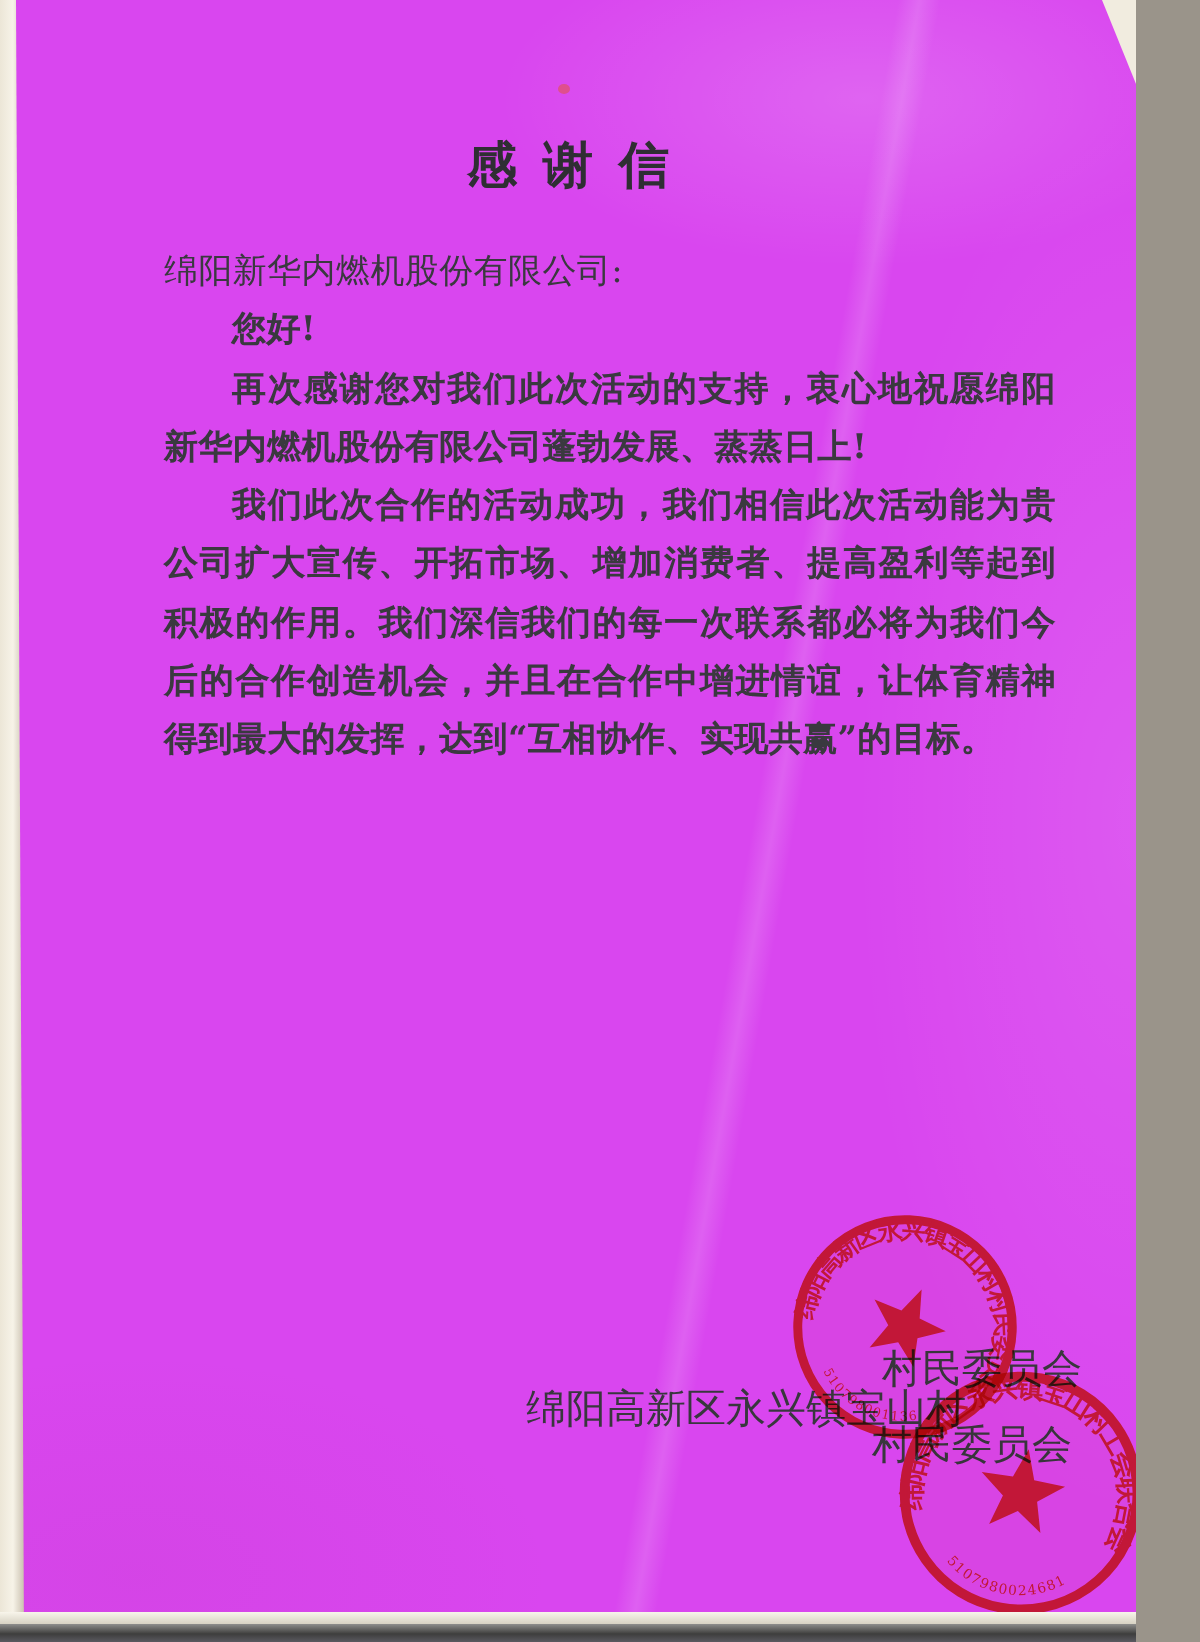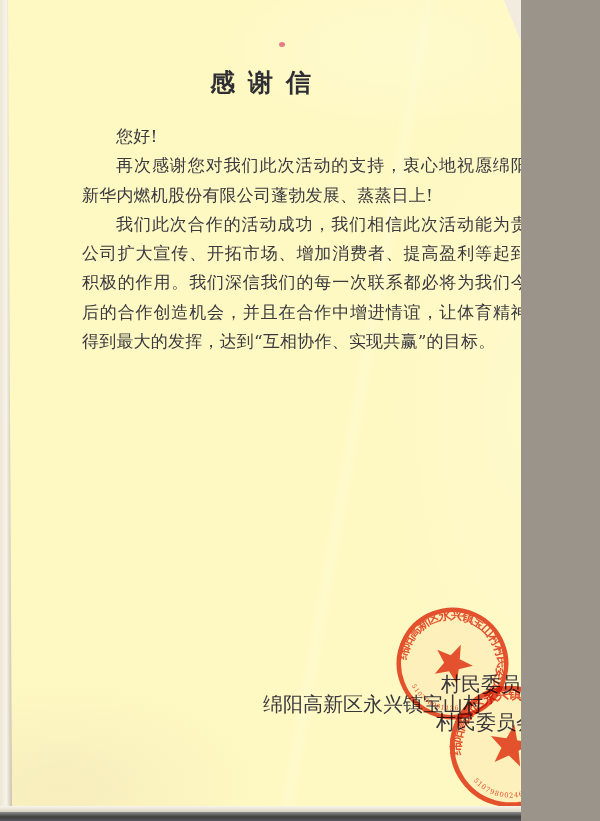--- a/index.html
+++ b/index.html
@@ -1,18 +1,18 @@
 <!DOCTYPE html>
 <html><head>
 <meta charset="utf-8">
 <style>
   html,body { margin:0; padding:0; background:#9a948a; }
   .scan {
-    position:relative; width:521px; height:821px; overflow:hidden;
-    background:#fef9c3;
+    position:relative; width:568px; height:821px; overflow:hidden;
+    background:#d946ef;
     font-family:"DejaVu Serif","Liberation Serif",serif;
   }
   
   .paper-texture {
     position:absolute; inset:0; pointer-events:none;
     background:
       radial-gradient(ellipse 260px 120px at 76% 6%, rgba(255,255,255,0.16), rgba(255,255,255,0) 70%),
       radial-gradient(ellipse 300px 160px at 12% 96%, rgba(140,40,90,0.06), rgba(140,40,90,0) 70%),
       radial-gradient(ellipse 200px 500px at 100% 50%, rgba(255,255,255,0.10), rgba(255,255,255,0) 70%),
       linear-gradient(100deg, rgba(255,255,255,0) 63%, rgba(255,255,255,0.14) 64.5%, rgba(255,255,255,0) 66%);
@@ -39,21 +39,21 @@
     position:absolute; top:66px; left:0; right:0; margin:0;
     text-align:center; font-size:25px; font-weight:bold;
     letter-spacing:13px; padding-left:13px; color:#2f2e33;
   }
   .body-text {
     position:absolute; left:82px; top:122px; width:446px;
     font-size:17px; line-height:29.3px; color:#3a393f;
     text-align:justify; letter-spacing:0.2px;
   }
   .body-text p { margin:0; }
-  .body-text p.indent { text-indent:2em; }
+  .body-text p.indent { text-indent:2em;font-weight:bold; }
   .sig { position:absolute; font-size:20px; color:#38373d; white-space:nowrap; }
   .sig-committee { left:441px; top:671px; }
   .sig-org      { left:263px; top:691px;text-align:center; }
   .sig-union    { left:436px; top:709px; }
   .seal {
     position:absolute; mix-blend-mode:multiply; opacity:0.93; pointer-events:none;
   }
   .seal-village { left:394px; top:605px; width:117px; height:117px; transform:rotate(24deg); }
   .seal-union   { left:447px; top:683px; width:127px; height:127px; transform:rotate(10deg); }
   .red-speck {
@@ -63,20 +63,21 @@
 </style>
 </head>
 <body>
 
 <div class="scan">
   <div class="paper-texture"></div>
 
   <h1 class="letter-title">感谢信</h1>
 
   <div class="body-text">
+    <p>绵阳新华内燃机股份有限公司:</p>
     <p class="indent">您好!</p>
     <p class="indent">再次感谢您对我们此次活动的支持，衷心地祝愿绵阳新华内燃机股份有限公司蓬勃发展、蒸蒸日上!</p>
     <p class="indent">我们此次合作的活动成功，我们相信此次活动能为贵公司扩大宣传、开拓市场、增加消费者、提高盈利等起到积极的作用。我们深信我们的每一次联系都必将为我们今后的合作创造机会，并且在合作中增进情谊，让体育精神得到最大的发挥，达到“互相协作、实现共赢”的目标。</p>
   </div>
 
   <div class="sig sig-committee">村民委员会</div>
   <div class="sig sig-org">绵阳高新区永兴镇宝山村</div>
   <div class="sig sig-union">村民委员会</div>
 
   <svg class="seal seal-village" viewBox="0 0 120 120" xmlns="http://www.w3.org/2000/svg">

